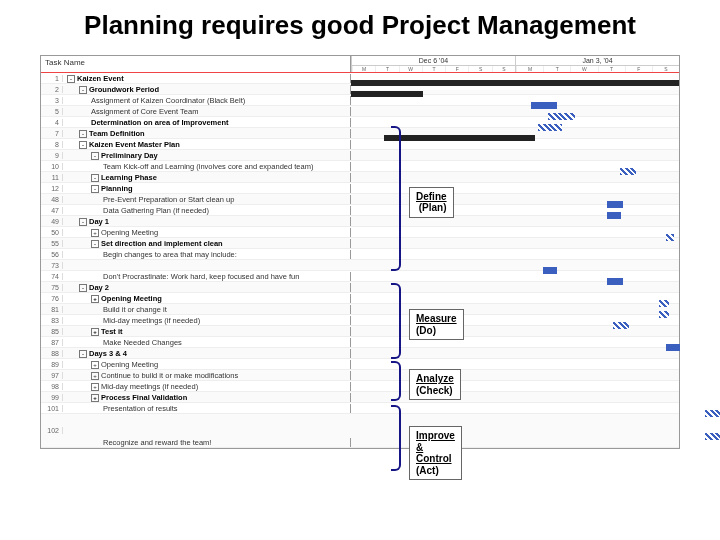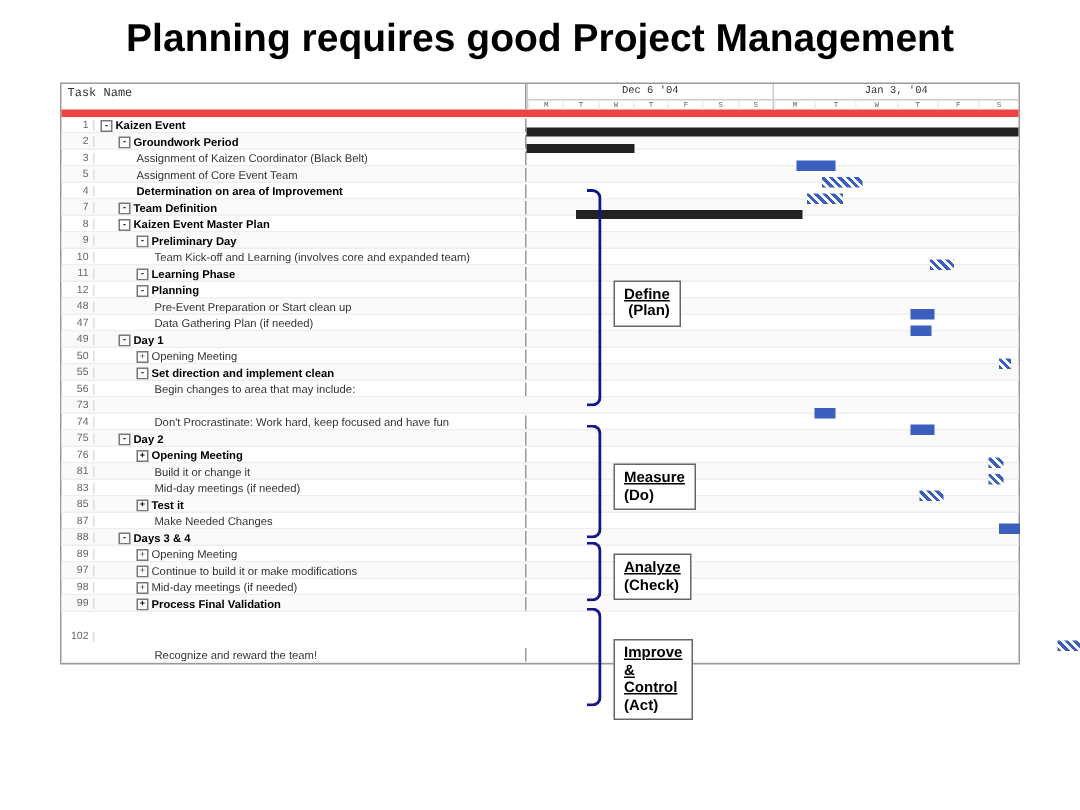--- a/index.html
+++ b/index.html
@@ -1,20 +1,20 @@
 <!DOCTYPE html>
 <html><head>
 <meta charset="utf-8">
 <style>
   * { margin: 0; padding: 0; box-sizing: border-box; }
   body { width: 720px; height: 540px; background: #fff; font-family: Arial, sans-serif; overflow: hidden; position: relative; }
   .title { text-align: center; font-size: 26px; font-weight: bold; padding: 10px 0 14px 0; line-height: 1.2; }
 
   .gantt-area { margin: 0 40px; border: 1px solid #999; font-size: 8px; position: relative; }
-  .gheader { display: flex; border-bottom: 5px solid #ef4444; font-family: Liberation Mono, monospace; }
+  .gheader { display: flex; border-bottom: 1px solid #ef4444; }
   .gheader-left { width: 310px; border-right: 1px solid #999; padding: 2px 4px; font-size: 8px; color: #333; }
   .gheader-months { flex: 1; display: flex; }
   .month { flex: 1; border-left: 1px solid #ccc; display: flex; flex-direction: column; }
   .month-name { font-size: 7px; text-align: center; border-bottom: 1px solid #ccc; padding: 1px 0; color: #333; }
   .days { display: flex; }
   .day { flex: 1; font-size: 5px; text-align: center; color: #666; border-left: 1px solid #eee; }
 
   .grow { display: flex; border-bottom: 1px solid #eee; min-height: 11px; align-items: center; }
   .grow:nth-child(even) { background: #fafafa; }
   .rnum { width: 22px; text-align: right; padding-right: 3px; font-size: 7px; color: #666; border-right: 1px solid #ddd; }
@@ -242,20 +242,27 @@
       </div>
       <div class="grow">
         <div class="rnum">98</div>
         <div class="rname" style="padding-left: 28px;"><span class="expander">+</span><span>Mid-day meetings (if needed)</span></div>
         <div class="rtimeline"></div>
       </div>
       <div class="grow">
         <div class="rnum">99</div>
         <div class="rname bold" style="padding-left: 28px;"><span class="expander">+</span><span>Process Final Validation</span></div>
         <div class="rtimeline"></div>
+      </div>
+      <div class="grow">
+        <div class="rnum">101</div>
+        <div class="rname" style="padding-left: 40px;"><span>Presentation of results</span></div>
+        <div class="rtimeline">
+          <div class="hatch" style="left: 108%; width: 18px;"></div>
+        </div>
       </div>
       <div class="grow">
         <div class="rnum">102</div>
         <div class="rname" style="padding-left: 40px; margin-top: 24px;"><span>Recognize and reward the team!</span></div>
         <div class="rtimeline">
           <div class="hatch" style="left: 108%; width: 18px;"></div>
         </div>
       </div>
     </div>
 

